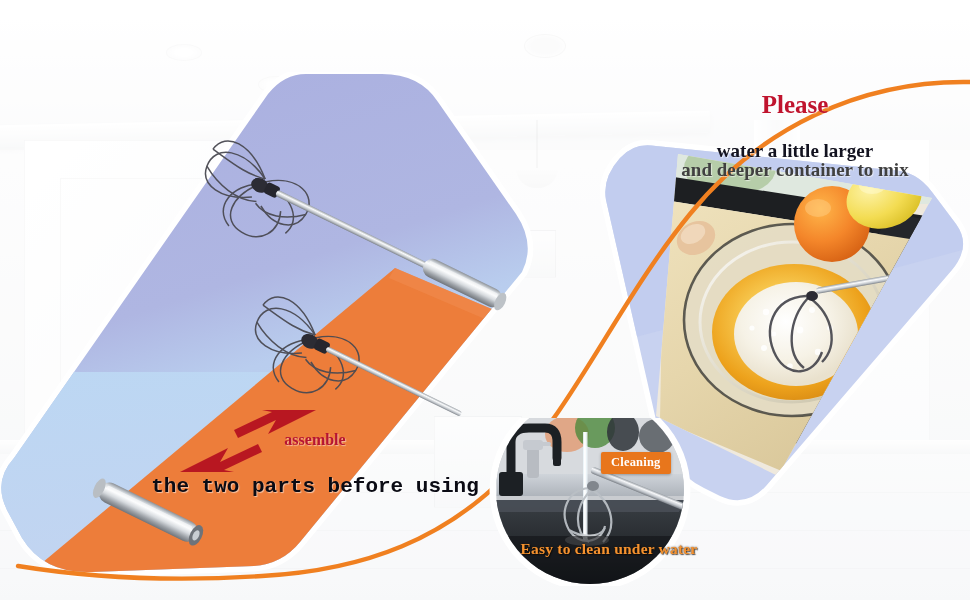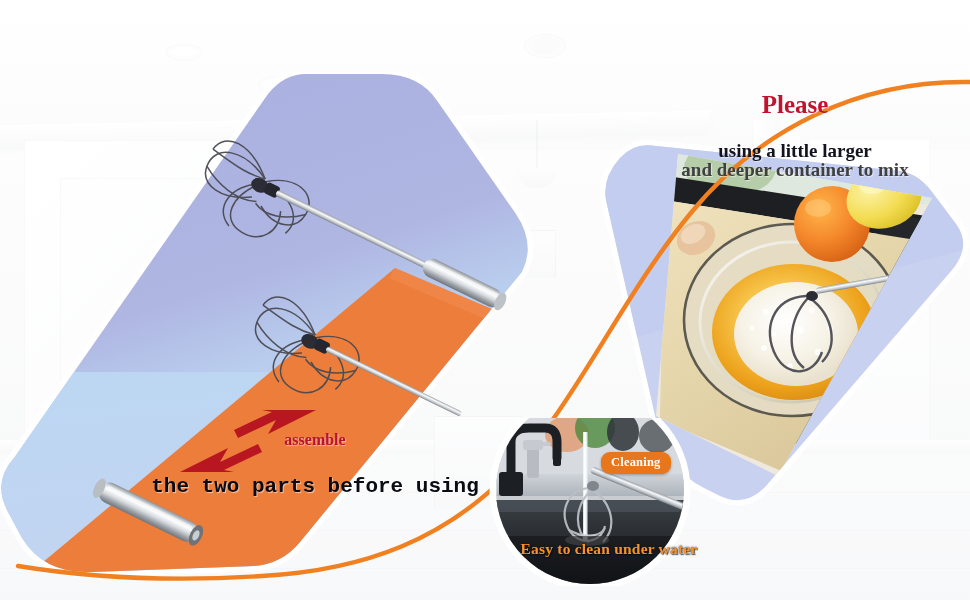--- a/index.html
+++ b/index.html
@@ -94,21 +94,21 @@
   .rt-3{font-size:19px;color:#404040;line-height:1;
     text-shadow:1px 1px 1px rgba(255,255,255,.6);}
 
   
   .clean-circle{position:absolute;left:471px;top:418px;width:238px;height:168px;}
   .clean-label{position:absolute;left:519px;top:540px;width:180px;text-align:center;
     font-family:"Liberation Serif",serif;font-weight:bold;font-size:15.5px;
     color:#F5922F;letter-spacing:.2px;
     text-shadow:0 0 2px rgba(40,20,0,.85),1px 1px 1px rgba(0,0,0,.6);}
   .clean-badge{position:absolute;left:601px;top:452px;
-    background:#E8761C;color:#fff;border-radius:9px;
+    background:#E8761C;color:#fff;border-radius:2px;
     padding:3px 10px 4px;font-family:"Liberation Serif",serif;
     font-weight:bold;font-size:12.5px;letter-spacing:.2px;
     box-shadow:0 1px 3px rgba(0,0,0,.3);}
 </style>
 </head>
 <body>
 
 <div id="stage">
 
   <div class="bg">
@@ -432,17 +432,17 @@
   <div class="clean-label">Easy to clean under water</div>
 
 
   <div class="left-text">
     <div class="lt-2">assemble</div>
     <div class="lt-3">the two parts before using</div>
   </div>
 
   <div class="right-text">
     <div class="rt-1">Please</div>
-    <div class="rt-2">using a little larger</div>
+    <div class="rt-2">water a little larger</div>
     <div class="rt-3">and deeper container to mix</div>
   </div>
 
 </div>
 
 </body></html>

